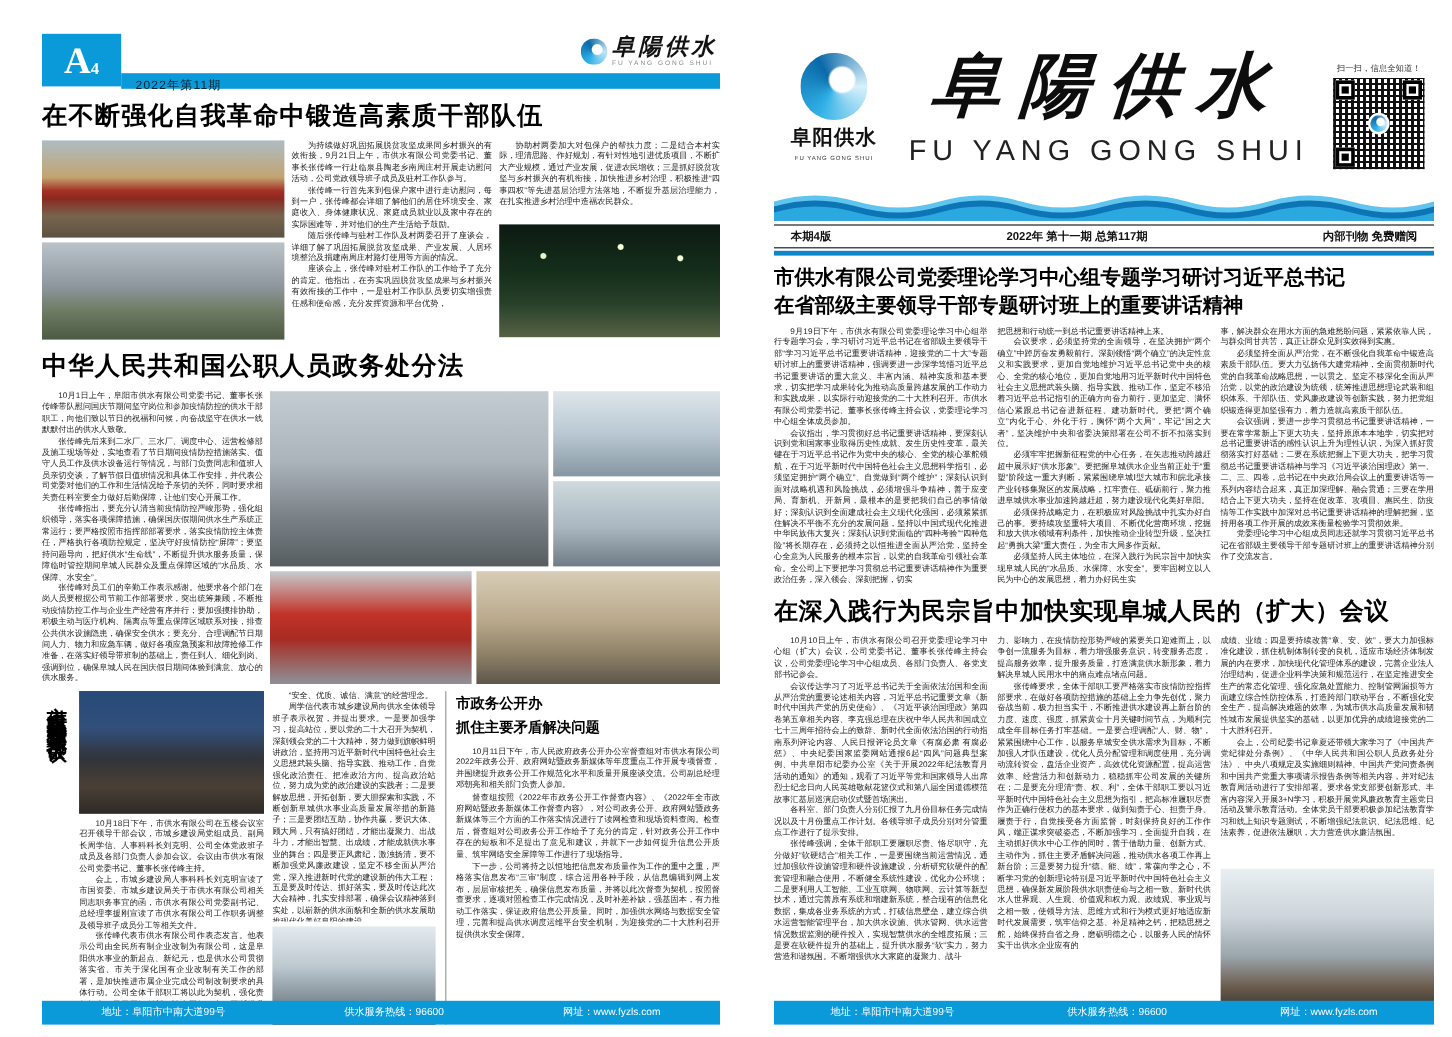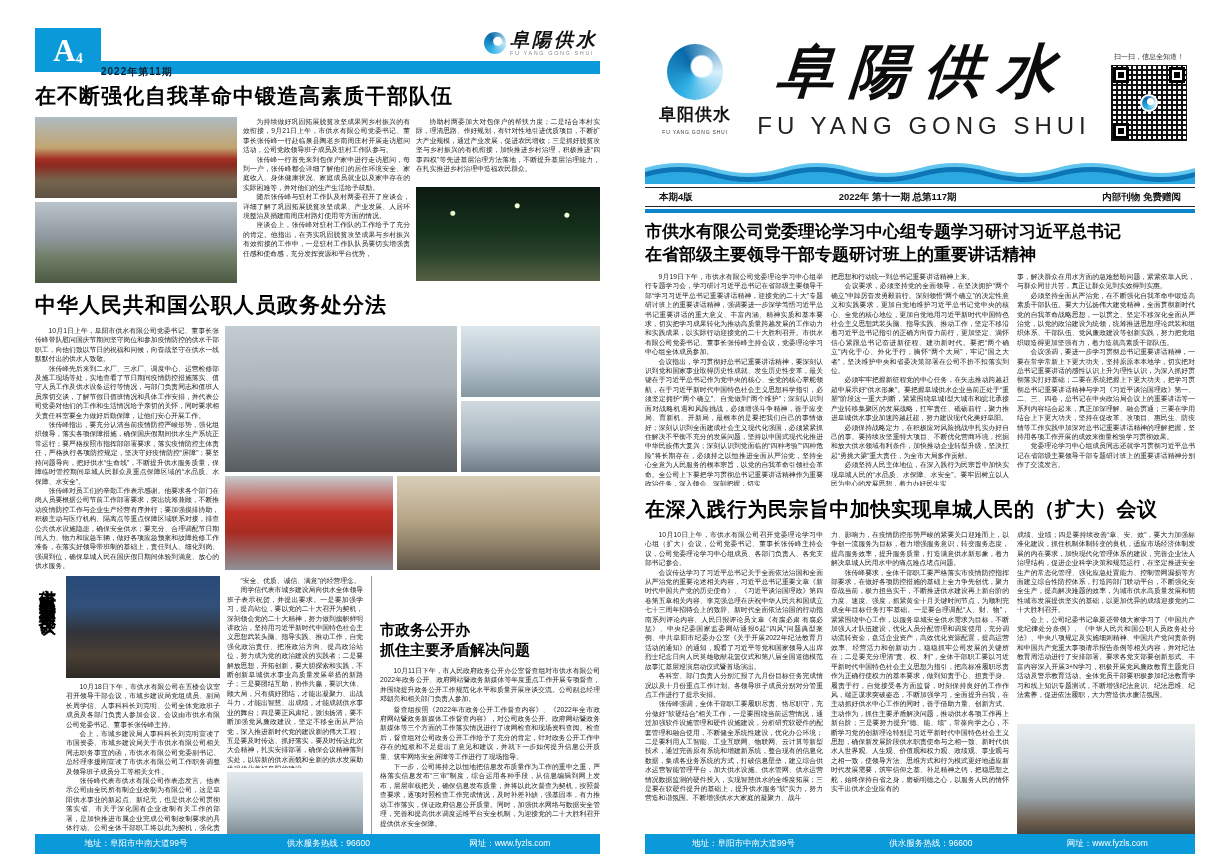--- a/index.html
+++ b/index.html
@@ -19,21 +19,21 @@
   .ph { background:#9aa7b0; }
 
   
   .lp-header { position:relative; height:46px; }
   .a4-badge { position:absolute; left:0; top:0; width:66px; height:44px; background:#0a9ada;
               color:#fff; display:flex; align-items:center; justify-content:center;
               font-family:"Liberation Serif","DejaVu Serif",serif; }
   .a4-badge .big { font-size:31px; font-weight:bold; line-height:1; }
   .a4-badge .small { font-size:14px; font-weight:bold; align-self:flex-end; margin-bottom:5px; }
   .issue-strip { position:absolute; left:66px; right:0; bottom:0; height:13px; background:#0a9ada; }
-  .issue-strip span { display:inline-block; margin-left:0; font-size:10px; font-weight:bold;
+  .issue-strip span { display:inline-block; margin-left:12px; font-size:10px; font-weight:normal;
                       color:#0b2230; line-height:13px; letter-spacing:1px; }
   .lp-logo { position:absolute; right:2px; top:2px; display:flex; align-items:center; gap:4px; }
   .swirl { width:22px; height:22px; border-radius:50%;
            background:radial-gradient(circle at 62% 42%, #fff 0 4px, rgba(255,255,255,0) 5px),
                       conic-gradient(from 210deg,#2fb0e6,#0b69a8,#bfe6f7,#2fb0e6); }
   .lp-logo-txt { display:flex; flex-direction:column; line-height:1; }
   .lp-logo-cn { font-family:"Liberation Serif","DejaVu Serif",serif; font-style:italic;
                 font-weight:bold; font-size:19px; letter-spacing:3px; color:#111; }
   .lp-logo-en { font-size:5.5px; letter-spacing:1.6px; color:#8a8a8a; margin-top:2px; }
 
@@ -75,21 +75,21 @@
               letter-spacing:2px; line-height:24px; width:24px; color:#000; }
   .a3-c1 { width:154px; display:flex; flex-direction:column; gap:4px; }
   .ph-meeting { height:102px; background:linear-gradient(180deg,#274a78 0%,#31599093 30%,#31343a 55%,#4a3f35 78%,#2e2a26 100%);
                 background-color:#32435c; }
   .a3-c1 .txt { flex:1; overflow:hidden; }
   .a3-c2 { flex:1; display:flex; flex-direction:column; gap:4px; }
   .a3-c2 .txt { flex:1; overflow:hidden; }
   .ph-meeting2 { height:84px; background:linear-gradient(180deg,#e4ebef 0%,#bcc8cf 40%,#7e8a92 75%,#53453a 100%); }
   .vdiv { width:1px; background:#9b9b9b; }
   .a4c { flex:1; overflow:hidden; }
-  .a4c-title { font-size:15px; font-weight:bold; line-height:20px; color:#000; margin-bottom:6px;margin-top:44px; }
+  .a4c-title { font-size:12px; font-weight:bold; line-height:20px; color:#000; margin-bottom:6px; }
   .a4c .para { margin-bottom:1px; }
 
   
   .masthead { display:flex; height:128px; padding-top:8px; }
   .rp-logoblock { width:100px; display:flex; flex-direction:column; align-items:center; gap:3px; padding-top:8px; }
   .swirl-big { width:56px; height:56px; border-radius:50%;
            background:radial-gradient(circle at 62% 40%, #fff 0 10px, rgba(255,255,255,0) 12px),
                       conic-gradient(from 210deg,#2fb0e6,#0b69a8,#d8f0fb,#2fb0e6); }
   .rp-logo-cn { font-size:17px; font-weight:bold; letter-spacing:1px; color:#111; }
   .rp-logo-en { font-size:5px; letter-spacing:0.8px; color:#333; }

